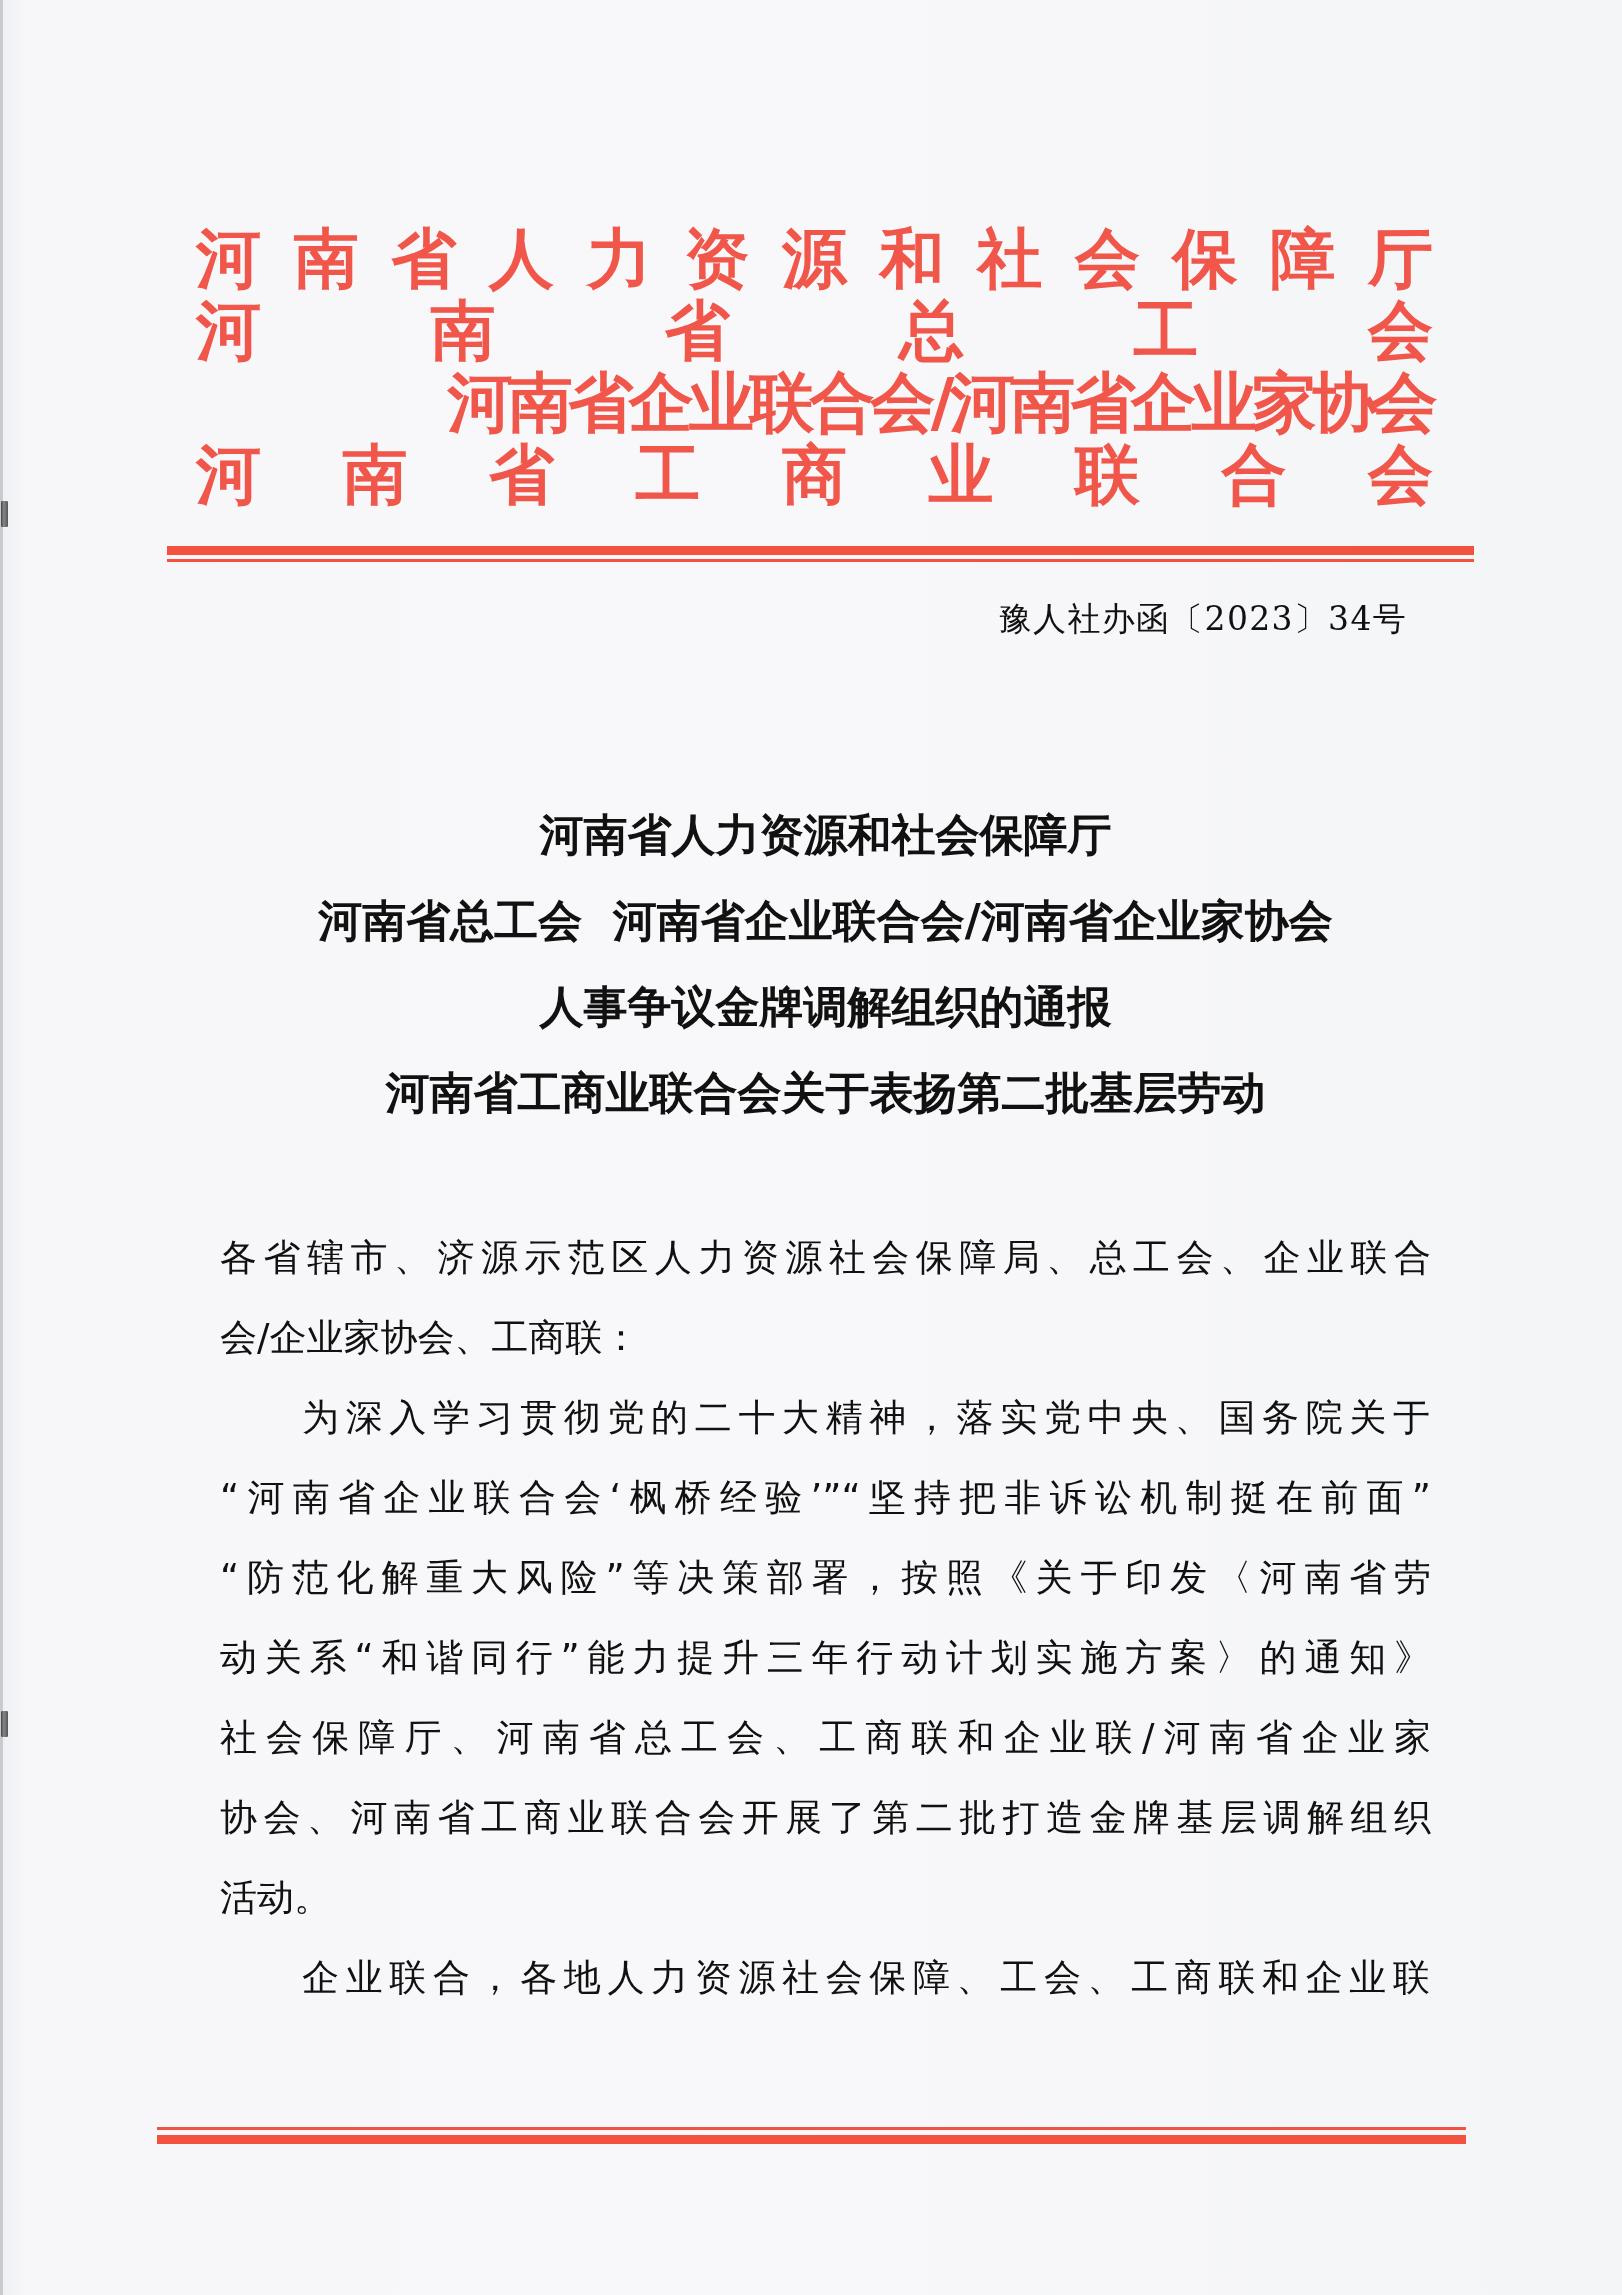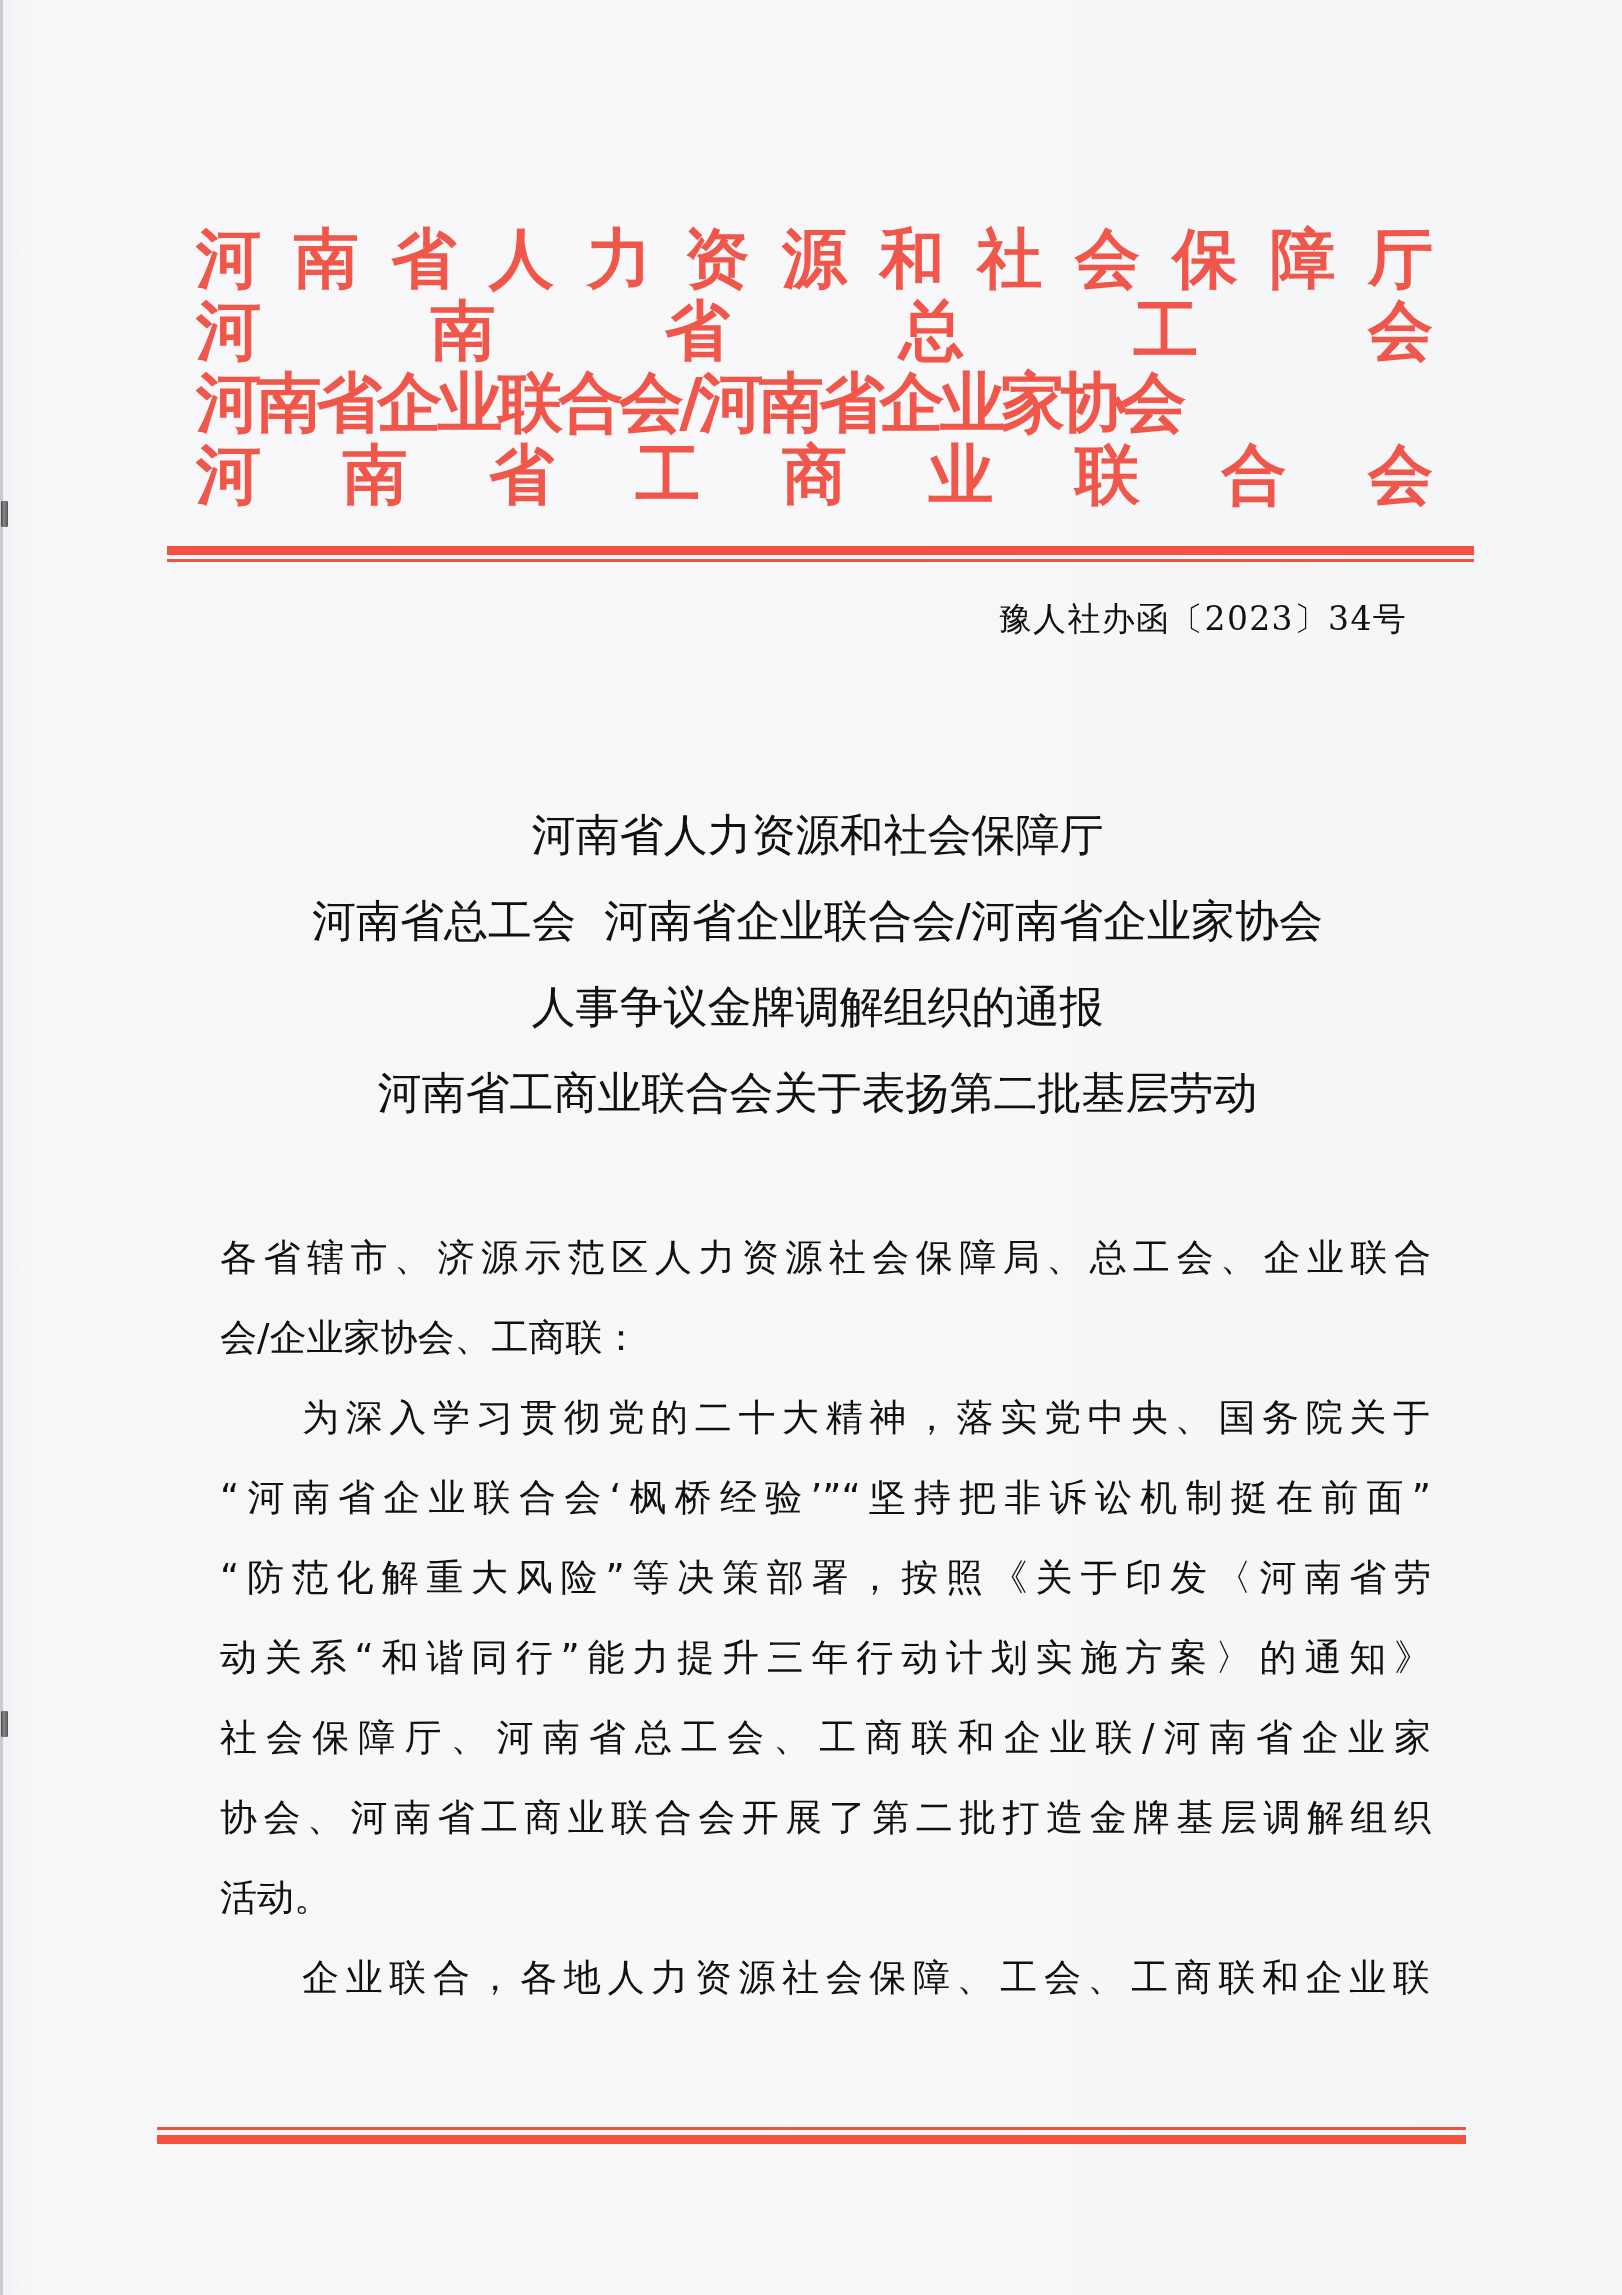--- a/index.html
+++ b/index.html
@@ -68,26 +68,26 @@
       right: 216px;
       top: 597px;
       font-family: "DejaVu Serif", "Liberation Serif", serif;
       font-size: 33px;
       letter-spacing: 1.3px;
       color: #111;
       white-space: nowrap;
     }
     .title-block {
       position: absolute;
-      left: 196px;
+      left: 204px;
       top: 792px;
       width: 1243px;
       text-align: center;
       font-family: "DejaVu Sans", "Liberation Sans", sans-serif;
-      font-weight: normal;
+      font-weight: bold;
       font-size: 44px;
       line-height: 86px;
       color: #111;
     }
     .title-line {
       display: block;
       white-space: nowrap;
     }
     .body-text {
       position: absolute;
@@ -140,21 +140,21 @@
       <span>厅</span>
     </div>
     <div class="mast-row" style="top:294px;">
       <span>河</span>
       <span>南</span>
       <span>省</span>
       <span>总</span>
       <span>工</span>
       <span>会</span>
     </div>
-    <div class="mast-row" style="top:366px; letter-spacing:-4.6px;">
+    <div class="mast-row" style="top:366px; letter-spacing:-4.6px;justify-content:flex-end;">
       <span>河南省企业联合会/河南省企业家协会</span>
     </div>
     <div class="mast-row" style="top:438px;">
       <span>河</span>
       <span>南</span>
       <span>省</span>
       <span>工</span>
       <span>商</span>
       <span>业</span>
       <span>联</span>

